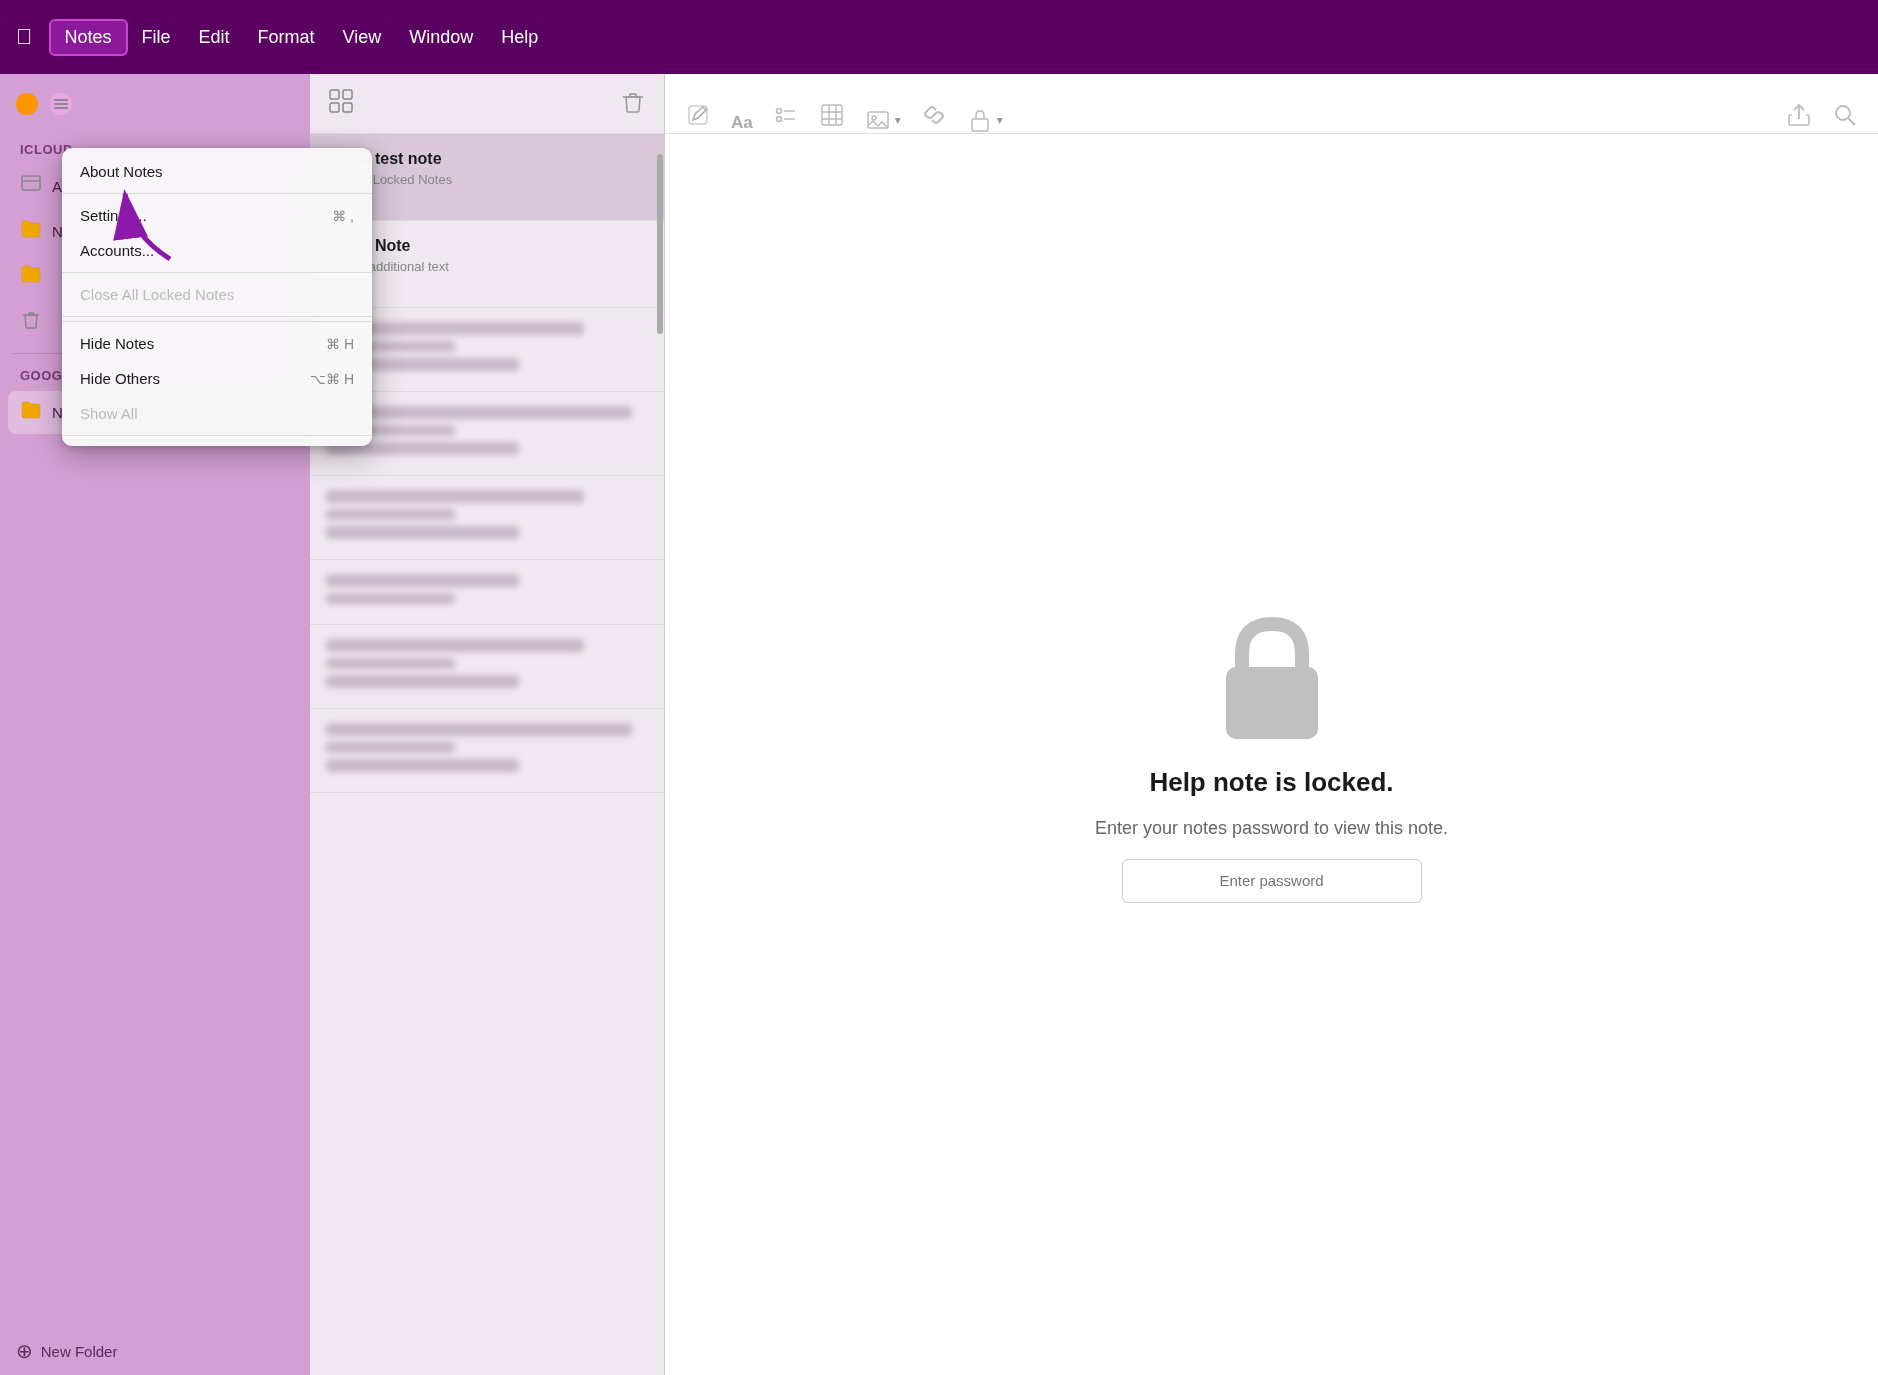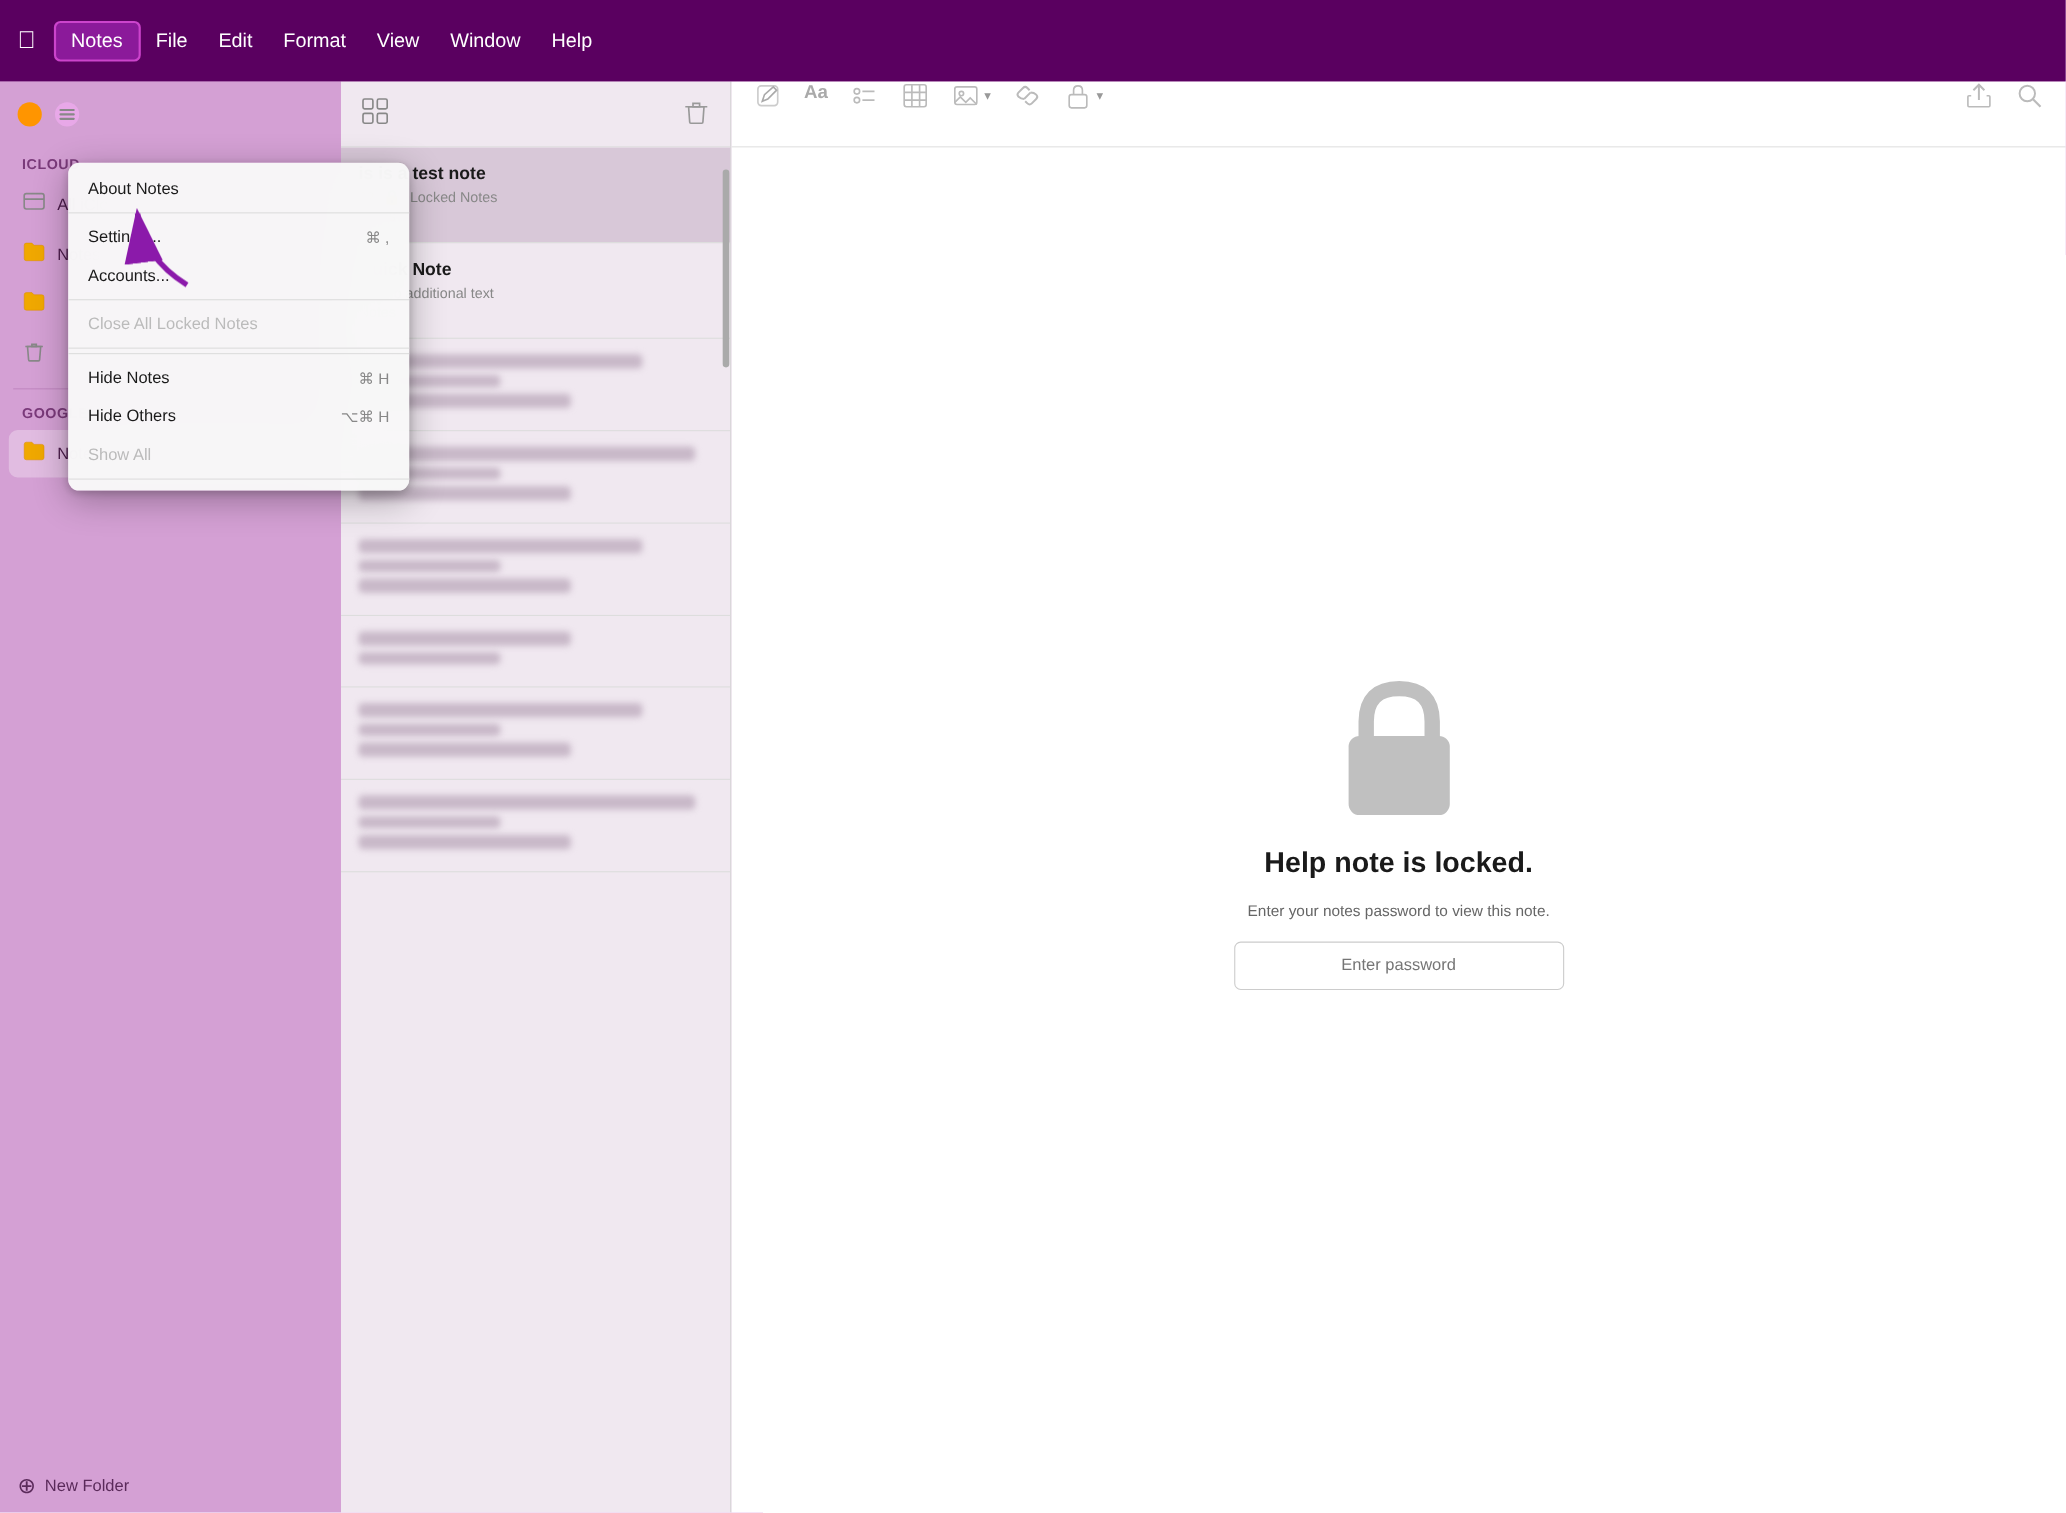--- a/index.html
+++ b/index.html
@@ -206,21 +206,21 @@
     
     .note-detail {
       flex: 1;
       background: white;
       display: flex;
       flex-direction: column;
     }
     .note-detail-toolbar {
       height: 60px;
       display: flex;
-      align-items: flex-start;
+      align-items: flex-end;
       padding: 0 20px;
       gap: 20px;
       border-bottom: 1px solid #e0e0e0;
     }
     .detail-icon {
       font-size: 20px;
       color: #999;
       cursor: pointer;
     }
     .detail-icon-group {
@@ -252,21 +252,21 @@
     .lock-svg {
       width: 120px;
       height: 130px;
     }
     .locked-title {
       font-size: 26px;
       font-weight: 700;
       color: #1a1a1a;
     }
     .locked-subtitle {
-      font-size: 14px;
+      font-size: 18px;
       color: #666;
     }
     .password-input-container {
       border: 1px solid #ccc;
       border-radius: 6px;
       padding: 12px 24px;
       width: 300px;
       text-align: center;
     }
 

